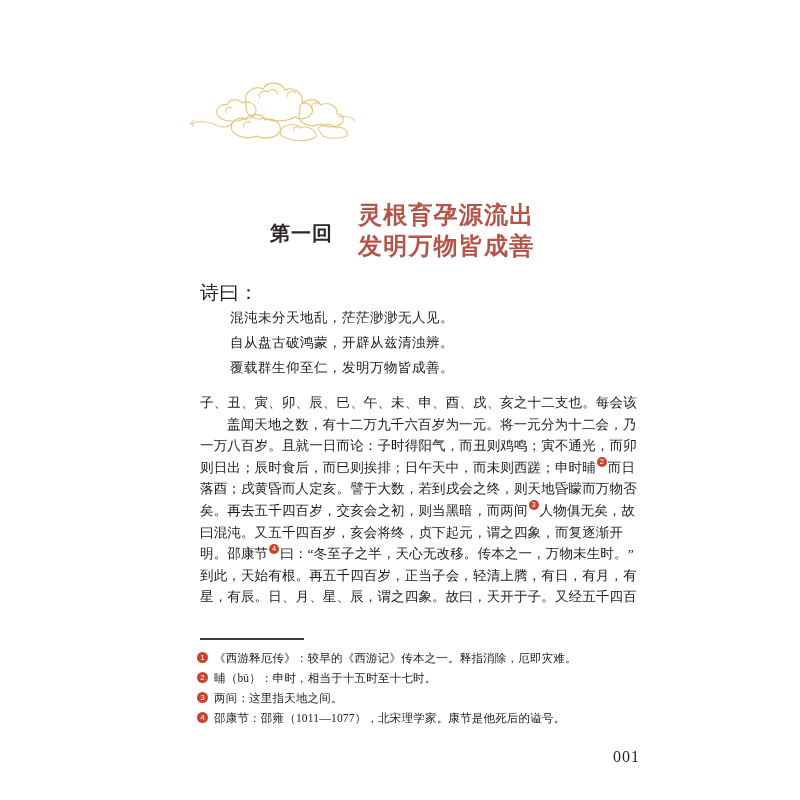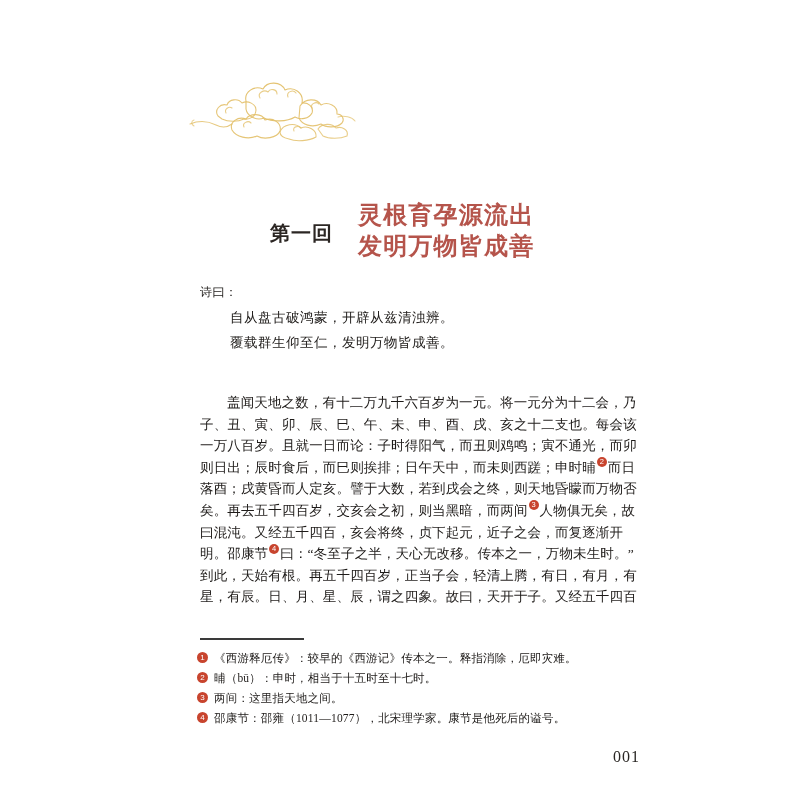--- a/index.html
+++ b/index.html
@@ -71,21 +71,21 @@
   }
 
   
   #poem {
     position: absolute;
     left: 200px;
     top: 280px;
     width: 410px;
   }
   .poem-label {
-    font-size: 12px;
+    font-size: 19px;
     line-height: 25px;
     color: #23201e;
     letter-spacing: 0.5px;
   }
   .poem-line {
     font-size: 13.5px;
     line-height: 25px;
     color: #23201e;
     padding-left: 30px;
     letter-spacing: 0.5px;
@@ -206,32 +206,33 @@
   <div id="chapter-head">
     <div class="chapter-no">第一回</div>
     <div class="chapter-title">
       <span class="tline">灵根育孕源流出</span>
       <span class="tline">发明万物皆成善</span>
     </div>
   </div>
 
   <div id="poem">
     <div class="poem-label">诗曰：</div>
+    <div class="poem-line">混沌未分天地乱，茫茫渺渺无人见。</div>
     <div class="poem-line">自从盘古破鸿蒙，开辟从兹清浊辨。</div>
     <div class="poem-line">覆载群生仰至仁，发明万物皆成善。</div>
   </div>
 
   <div id="body-text">
+      <div class="body-line"><span>子、丑、寅、卯、辰、巳、午、未、申、酉、戌、亥之十二支也。每会该</span></div>
       <div class="body-line indent"><span>盖闻天地之数，有十二万九千六百岁为一元。将一元分为十二会，乃</span></div>
-      <div class="body-line"><span>子、丑、寅、卯、辰、巳、午、未、申、酉、戌、亥之十二支也。每会该</span></div>
       <div class="body-line"><span>一万八百岁。且就一日而论：子时得阳气，而丑则鸡鸣；寅不通光，而卯</span></div>
       <div class="body-line"><span>则日出；辰时食后，而巳则挨排；日午天中，而未则西蹉；申时晡</span><span class="fnmark">2</span><span>而日</span></div>
       <div class="body-line"><span>落酉；戌黄昏而人定亥。譬于大数，若到戌会之终，则天地昏矇而万物否</span></div>
       <div class="body-line"><span>矣。再去五千四百岁，交亥会之初，则当黑暗，而两间</span><span class="fnmark">3</span><span>人物俱无矣，故</span></div>
-      <div class="body-line"><span>曰混沌。又经五千四百，亥会将终，贞下起元，近子之会，而复逐渐开</span></div>
+      <div class="body-line"><span>曰混沌。又五千四百岁，亥会将终，贞下起元，谓之四象，而复逐渐开</span></div>
       <div class="body-line"><span>明。邵康节</span><span class="fnmark">4</span><span>曰：“冬至子之半，天心无改移。传本之一，万物未生时。”</span></div>
       <div class="body-line"><span>到此，天始有根。再五千四百岁，正当子会，轻清上腾，有日，有月，有</span></div>
       <div class="body-line"><span>星，有辰。日、月、星、辰，谓之四象。故曰，天开于子。又经五千四百</span></div>
     </div>
 
   <div id="fn-rule"></div>
 
   <div id="footnotes">
       <div class="fn-item">
         <span class="fn-badge">1</span>

